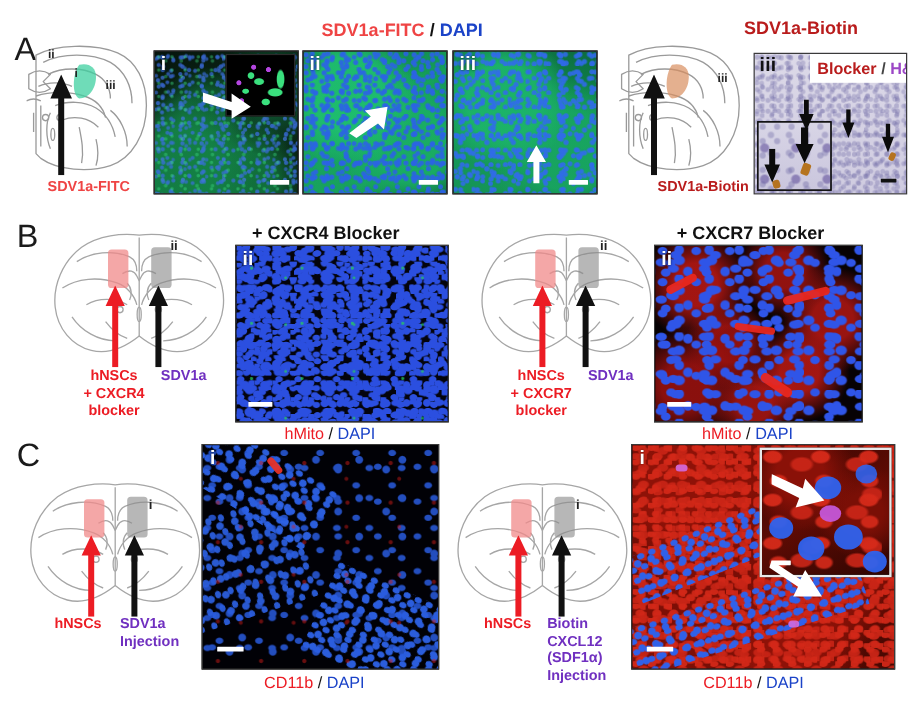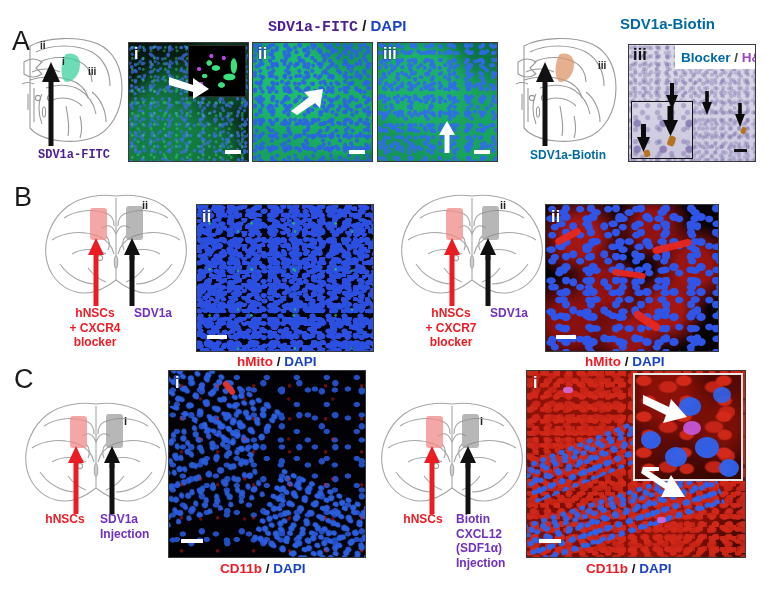--- a/index.html
+++ b/index.html
@@ -35,36 +35,36 @@
     line-height:1;
   }
   .title-sm{
     font-size:13.5px;
     font-weight:bold;
     white-space:nowrap;
     line-height:1;
   }
   .caption{
     font-size:13.5px;
-    font-weight:bold;
+    font-weight:normal;
     white-space:nowrap;
     line-height:1;
   }
   .dia-label{
     font-size:12px;
     font-weight:bold;
     line-height:1.22;
     text-align:center;
     white-space:nowrap;
   }
-  .green{color:#4c1d95;font-family:Liberation Mono, monospace;}
+  .green{color:#ef4444;}
   .blue{color:#1b43c8;}
   .red{color:#ec1c24;}
   .purple{color:#7030c0;}
-  .brown{color:#0369a1;}
+  .brown{color:#b91c1c;text-align:right;}
   .violet{color:#9b46c6;}
   .black{color:#111111;}
   .grey{color:#444444;}
 
   
   .img-frame{
     position:absolute;
     box-sizing:border-box;
     border:1.5px solid #3a3a3a;
     overflow:hidden;
@@ -413,20 +413,21 @@
       <path d="M10,0 L18,17 L12.5,17 L12.5,68 L7.5,68 L7.5,17 L2,17 Z" fill="#111111"></path>
     </svg>
   </div>
   <div class="abs dia-label red" style="left:40px;top:306px;width:110px;text-align:center;">
     <div>hNSCs</div>
     <div>+ CXCR4</div>
     <div>blocker</div>
   </div>
   <div class="abs dia-label purple" style="left:120px;top:306px;width:66px;text-align:center;">SDV1a</div>
 
+  <div class="abs title" style="left:210px;top:187px;">+ CXCR4 Blocker</div>
   <div class="img-frame" style="left:196px;top:204px;width:178px;height:148px;">
     <div class="img-inner">
       <div class="tex" style="background:#04040c;"></div>
       <div class="tex" style="background:
         radial-gradient(ellipse 5px 4px at 12% 10%, #2b4fe0 0 55%, transparent 72%),
         radial-gradient(ellipse 6px 4px at 38% 18%, #2b4fe0 0 55%, transparent 72%),
         radial-gradient(ellipse 5px 5px at 64% 8%, #2b4fe0 0 55%, transparent 72%),
         radial-gradient(ellipse 6px 4px at 88% 22%, #2b4fe0 0 55%, transparent 72%),
         radial-gradient(ellipse 5px 4px at 22% 40%, #2b4fe0 0 55%, transparent 72%),
         radial-gradient(ellipse 6px 5px at 50% 34%, #2b4fe0 0 55%, transparent 72%),
@@ -489,20 +490,21 @@
       <path d="M10,0 L18,17 L12.5,17 L12.5,68 L7.5,68 L7.5,17 L2,17 Z" fill="#111111"></path>
     </svg>
   </div>
   <div class="abs dia-label red" style="left:396px;top:306px;width:110px;text-align:center;">
     <div>hNSCs</div>
     <div>+ CXCR7</div>
     <div>blocker</div>
   </div>
   <div class="abs dia-label purple" style="left:476px;top:306px;width:66px;text-align:center;">SDV1a</div>
 
+  <div class="abs title" style="left:564px;top:187px;">+ CXCR7 Blocker</div>
   <div class="img-frame" style="left:545px;top:204px;width:174px;height:148px;">
     <div class="img-inner">
       <div class="tex" style="background:#070204;"></div>
       <div class="tex" style="background:
         radial-gradient(circle at 20% 22%, rgba(190,25,20,.85) 0 10%, transparent 26%),
         radial-gradient(circle at 62% 14%, rgba(180,22,18,.8) 0 9%, transparent 24%),
         radial-gradient(circle at 86% 42%, rgba(185,24,19,.82) 0 10%, transparent 26%),
         radial-gradient(circle at 36% 56%, rgba(175,20,16,.8) 0 11%, transparent 27%),
         radial-gradient(circle at 70% 72%, rgba(190,26,20,.85) 0 10%, transparent 26%),
         radial-gradient(circle at 14% 80%, rgba(175,20,16,.78) 0 10%, transparent 26%),

